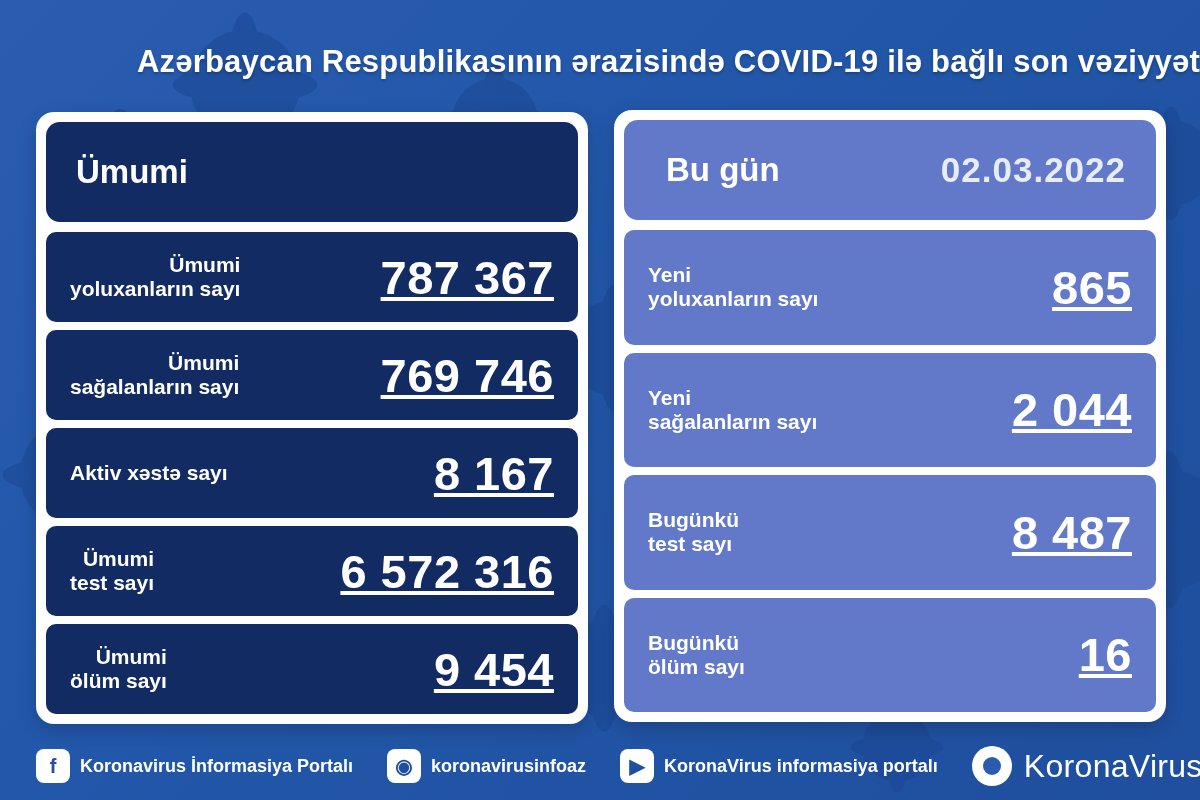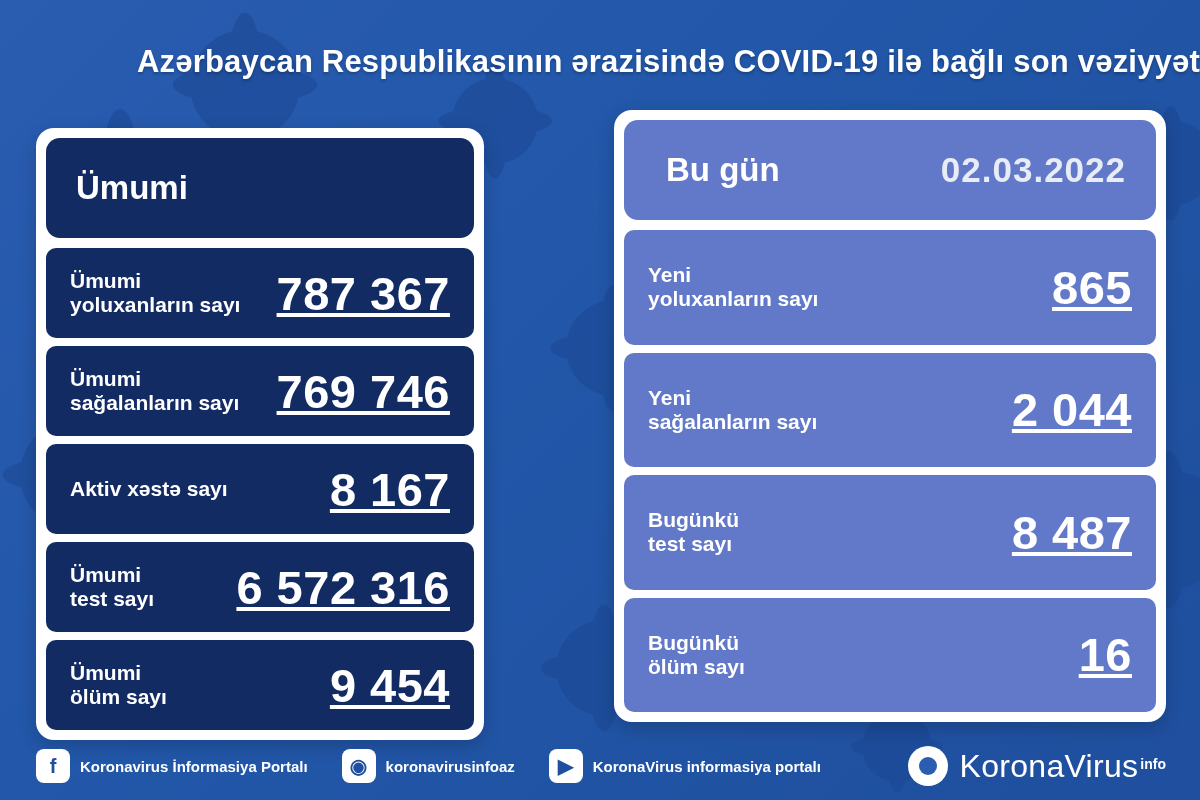--- a/index.html
+++ b/index.html
@@ -64,21 +64,21 @@
     z-index: 3;
   }
 
   
   .panel {
     position: absolute;
     border-radius: 18px;
     z-index: 2;
     box-shadow: 0 6px 18px rgba(0,0,0,.18);
   }
-  .panel-left  { left: 36px;  top: 128px; width: 448px; height: 612px; background: #ffffff; }
+  .panel-left  { left: 36px;  top: 112px; width: 552px; height: 612px; background: #ffffff; text-align: right; }
   .panel-right { left: 614px; top: 110px; width: 552px; height: 612px; background: #ffffff; }
 
   .panel-head {
     position: absolute;
     left: 10px; right: 10px; top: 10px;
     height: 100px;
     border-radius: 14px;
     display: flex;
     align-items: center;
     padding: 0 30px;
@@ -148,21 +148,21 @@
     border-radius: 8px;
     background: #ffffff;
     color: #1f4f9e;
     display: flex; align-items: center; justify-content: center;
     font-size: 20px; font-weight: bold;
     margin-right: 10px;
     flex: none;
   }
   .social .handle {
     color: #ffffff;
-    font-size: 15px;
+    font-size: 18px;
     font-weight: bold;
     white-space: nowrap;
   }
   .brand {
     margin-left: auto;
     display: flex;
     align-items: center;
   }
   .brand-mark {
     width: 40px; height: 40px;

